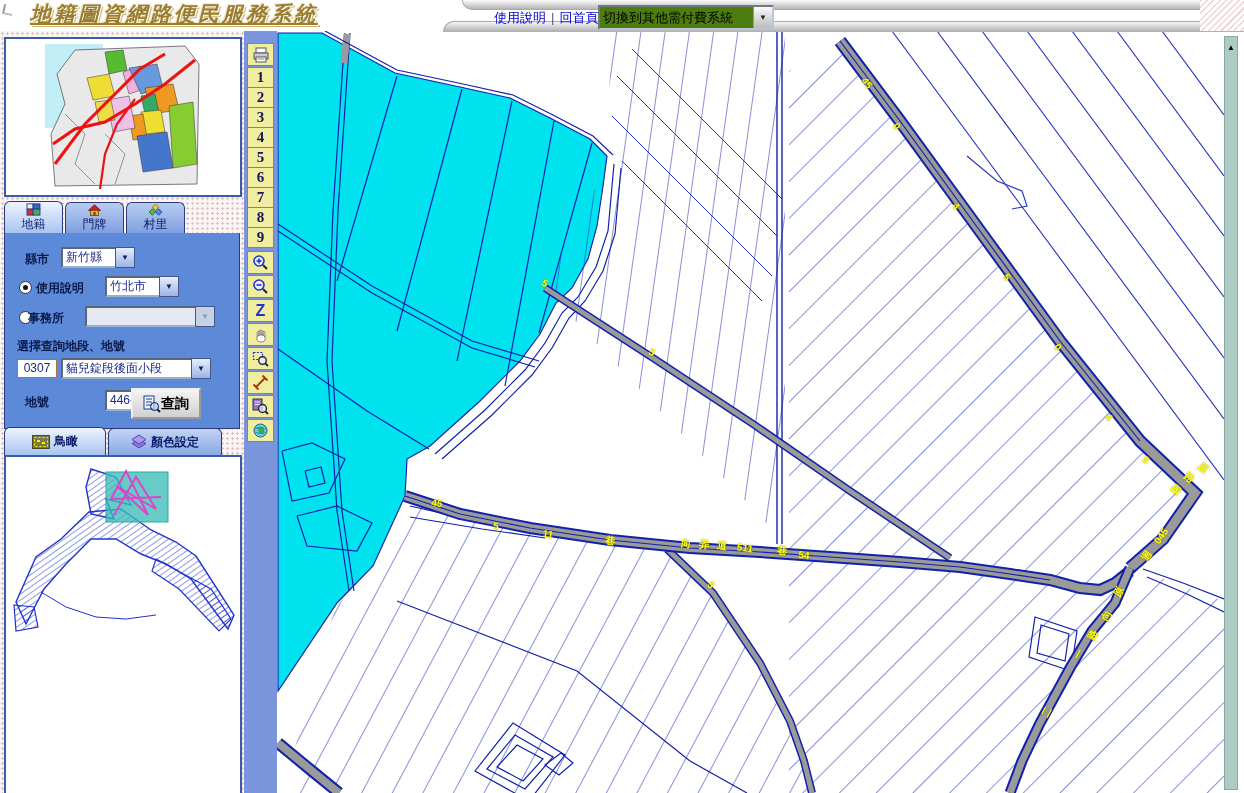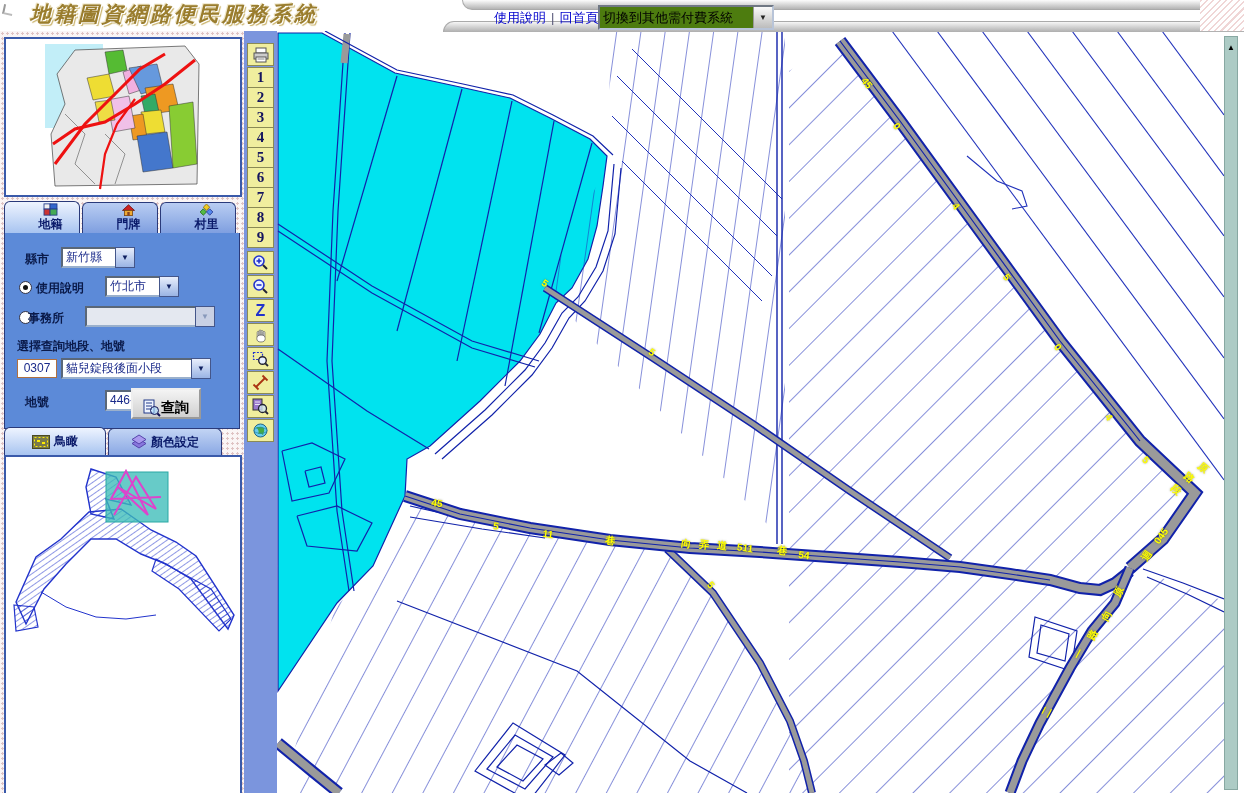--- a/index.html
+++ b/index.html
@@ -2,48 +2,48 @@
 <html><head>
 <meta charset="utf-8">
 <style>
   html,body{margin:0;padding:0;}
   body{font-family:"Liberation Sans",sans-serif;}
   .app{position:relative;width:1244px;height:793px;background:#fff;overflow:hidden;}
 
   
   header{position:absolute;left:0;top:0;width:1244px;height:31px;background:#fff;z-index:5;}
   .corner-mark{position:absolute;left:3px;top:5px;width:8px;height:8px;border-left:2px solid #999;border-bottom:2px solid #bbb;transform:rotate(12deg);}
-  .page-title{position:absolute;left:30px;top:0;margin:0;font-size:21px;font-style:italic;font-weight:bold;letter-spacing:3px;color:#9a7d2e;text-shadow:1px 1px 0 #fff,2px 2px 1px #c9b268, -1px -1px 0 #efe6c8;}
+  .page-title{position:absolute;left:30px;top:0;margin:0;font-size:21px;font-style:italic;font-weight:bold;letter-spacing:3px;color:#9a7d2e;text-shadow:1px 1px 0 #fff,2px 2px 1px #c9b268, -1px -1px 0 #efe6c8;text-decoration:underline;}
   .chrome1{position:absolute;left:462px;top:0;width:782px;height:9px;background:linear-gradient(180deg,#fdfdfd,#b4b4b4);border:1px solid #aaa;border-top:none;border-radius:0 0 0 16px;}
   .chrome2{position:absolute;left:443px;top:21px;width:801px;height:10px;background:linear-gradient(180deg,#f6f6f6,#aeaeae);border:1px solid #aaa;border-bottom:none;border-radius:16px 0 0 0;}
   .hatch{position:absolute;left:1200px;top:0;width:44px;height:31px;background:repeating-linear-gradient(135deg,#f0d6d6 0 1.5px,#fff 1.5px 4.5px);}
   .hnav{position:absolute;left:494px;top:9px;font-size:13px;color:#336;white-space:nowrap;z-index:6;}
   .hnav a{color:#0000cc;cursor:pointer;}
   .hnav .sep{color:#557;margin:0 5px;}
   .sysselect{position:absolute;left:598px;top:5px;width:172px;height:21px;background:#4d7c0f;border:2px inset #b8c4d8;display:flex;align-items:stretch;z-index:6;cursor:pointer;}
   .sysselect .val{flex:1;font-size:13px;color:#000;padding:2px 3px;white-space:nowrap;overflow:hidden;}
   .sysselect .btn{width:18px;background:linear-gradient(180deg,#fafafa,#bcbcbc);border-left:1px solid #999;display:flex;align-items:center;justify-content:center;font-size:8px;color:#222;}
 
   
   .sidebar{position:absolute;left:0;top:31px;width:244px;height:762px;background-color:#faf5f5;background-image:radial-gradient(#dfc3c3 1px,transparent 1.2px);background-size:5px 5px;}
   .minimap-box{position:absolute;left:4px;top:6px;width:234px;height:156px;background:#fff;border:2px solid #3a5aaa;display:flex;align-items:center;justify-content:center;}
   .tabrow{position:absolute;left:4px;top:171px;width:236px;height:31px;display:flex;align-items:flex-end;gap:2px;}
-  .tab1{width:57px;height:30px;border:1px solid #2a3a7a;border-bottom:none;border-radius:6px 6px 0 0;display:flex;flex-direction:column;align-items:center;justify-content:flex-start;font-size:12px;font-weight:bold;color:#0a1a6a;background:linear-gradient(180deg,#b9cdf2,#7f9fe0);cursor:pointer;padding-left:17px;}
+  .tab1{width:57px;height:30px;border:1px solid #2a3a7a;border-bottom:none;border-radius:6px 6px 0 0;display:flex;flex-direction:column;align-items:center;justify-content:flex-start;font-size:12px;font-weight:normal;color:#0a1a6a;background:linear-gradient(180deg,#b9cdf2,#7f9fe0);cursor:pointer;}
   .tab1.active{background:linear-gradient(180deg,#eef4ff,#a8c4f0);height:31px;}
   .tab1 svg{margin-top:1px;}
   .panel{position:absolute;left:4px;top:202px;width:234px;height:195px;background:#5c8ad8;border:1px solid #2a3a7a;border-top:none;}
   .flabel{position:absolute;font-size:12px;font-weight:bold;color:#0a1a4a;}
   .fbox{position:absolute;background:#fff;border:2px inset #9ab0cc;font-size:12px;color:#1a2a8a;padding:1px 3px;height:15px;line-height:15px;overflow:hidden;white-space:nowrap;}
   .fbox.disabled{background:#e4e8f0;}
   .arrbtn{position:absolute;width:18px;height:19px;background:linear-gradient(180deg,#e8eefc,#9ab4e4);border:1px solid #44568a;display:flex;align-items:center;justify-content:center;font-size:8px;color:#102060;cursor:pointer;}
   .arrbtn.disabled{color:#8899bb;background:#c8d0e4;}
   .radio{position:absolute;width:11px;height:11px;border-radius:50%;background:#fff;border:1px solid #334;display:flex;align-items:center;justify-content:center;cursor:pointer;}
   .radio.sel::after{content:"";width:5px;height:5px;border-radius:50%;background:#111;}
   .codebox{position:absolute;background:#fff;border:1px solid #b07040;font-size:12px;color:#1a2a8a;text-align:center;height:17px;line-height:17px;}
-  .querybtn{position:absolute;width:66px;height:27px;background:linear-gradient(180deg,#f4f4f4,#d0d0d0);border:2px outset #eee;display:flex;align-items:flex-end;justify-content:center;gap:0;font-size:14px;font-weight:bold;color:#000;cursor:pointer;}
+  .querybtn{position:absolute;width:66px;height:27px;background:linear-gradient(180deg,#f4f4f4,#d0d0d0);border:2px outset #eee;display:flex;align-items:center;justify-content:center;gap:0;font-size:14px;font-weight:bold;color:#000;cursor:pointer;}
   .tabrow2{position:absolute;left:4px;top:397px;width:236px;height:27px;display:flex;align-items:flex-end;gap:2px;}
   .tab2{height:26px;border:1px solid #2a3a7a;border-bottom:none;border-radius:6px 6px 0 0;display:flex;align-items:center;justify-content:center;gap:4px;font-size:12px;font-weight:bold;color:#0a1a6a;background:linear-gradient(180deg,#c2d4f4,#8aa8e4);cursor:pointer;padding:0 8px;}
   .tab2.active{background:linear-gradient(180deg,#eef4ff,#a8c4f0);height:27px;}
   .overview-box{position:absolute;left:4px;top:424px;width:234px;height:336px;background:#fff;border:2px solid #3a5aaa;overflow:hidden;}
 
   
   .toolcol{position:absolute;left:244px;top:31px;width:33px;height:762px;background:#7b95dd;}
   .toolbtn{position:absolute;left:3px;width:27px;background:#f0ee9e;border:1px solid #8a8a55;box-sizing:border-box;display:flex;align-items:center;justify-content:center;cursor:pointer;}
   .numbtn{height:21px;font-family:"Liberation Serif",serif;font-weight:bold;font-size:15px;color:#14145e;}
   .icobtn{height:23px;}

